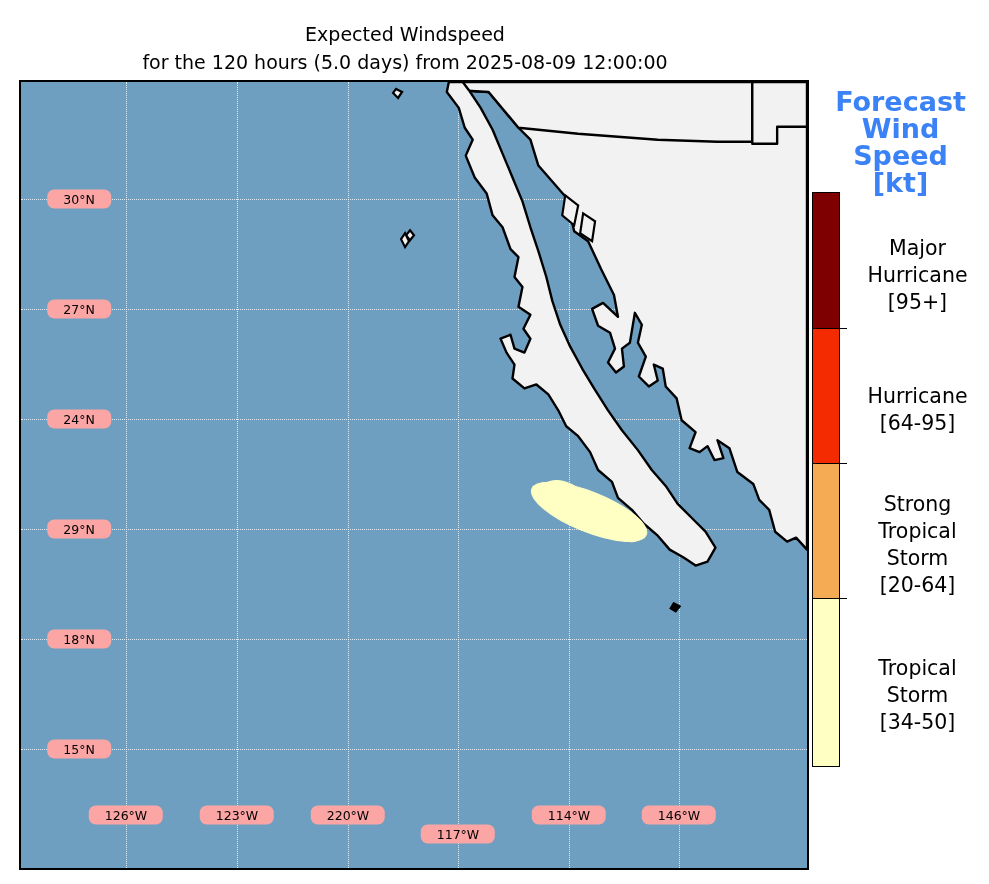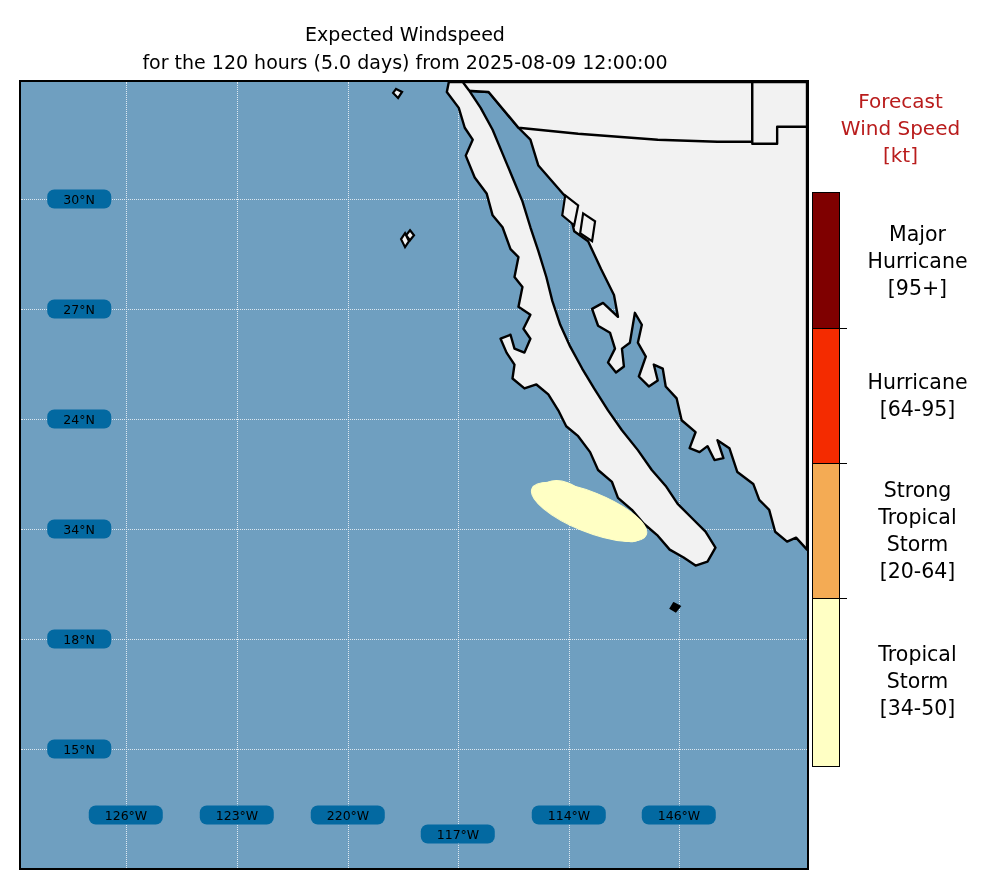--- a/index.html
+++ b/index.html
@@ -13,45 +13,46 @@
   #map{
     position:absolute;left:19px;top:80px;width:790px;height:790px;
     background:#6f9fc0;border:2px solid #000;box-sizing:border-box;overflow:hidden;
   }
 
   .gridline{position:absolute;background:transparent;}
   .gridline.h{left:0;width:100%;height:0;border-top:1px dotted #f2f6fa;opacity:.85;}
   .gridline.v{top:0;height:100%;width:0;border-left:1px dotted #f2f6fa;opacity:.85;}
 
   .tick-label{
-    position:absolute;background:#0369a1;border-radius:7px;
+    position:absolute;background:#fca5a5;border-radius:7px;
     font-size:12.5px;color:#000;padding:2px 16px;white-space:nowrap;
     transform:translate(-50%,-50%);box-shadow:0 0 0 0 rgba(0,0,0,0);
   }
 
   #land-svg{position:absolute;left:0;top:0;width:100%;height:100%;}
 
   #legend{
     position:absolute;left:812px;top:80px;width:177px;height:790px;
   }
   #legend-title{
     position:absolute;left:0;top:8px;width:177px;text-align:center;
-    font-size:20px;line-height:27px;color:#b91c1c;white-space:pre-line;
+    font-size:27px;line-height:27px;color:#3b82f6;white-space:pre-line;font-weight:bold;
   }
   #cbar{
     position:absolute;left:0;top:112px;width:28px;height:575px;
     border:1px solid #000;box-sizing:border-box;
   }
   .cseg{position:absolute;left:0;width:100%;}
   .cdiv{position:absolute;left:0;width:100%;height:0;border-top:1px solid #000;}
   .ctick{position:absolute;width:7px;height:0;border-top:1px solid #000;}
   .clabel{
     position:absolute;left:34px;width:143px;text-align:center;
     font-size:20.5px;line-height:27px;color:#000;white-space:pre-line;
     transform:translateY(-50%);
+    margin-top:14px;
   }
 </style>
 </head>
 <body>
 
 <div id="title">Expected Windspeed
 for the 120 hours (5.0 days) from 2025-08-09 12:00:00</div>
 
 <div id="map">
 
@@ -100,21 +101,21 @@
     <g>
       <ellipse cx="571" cy="432" rx="62" ry="20" transform="rotate(22 571 432)" fill="#ffffc4" stroke="#ffffc4" stroke-width="1"></ellipse>
       <ellipse cx="545" cy="415" rx="22" ry="13" transform="rotate(20 545 415)" fill="#ffffc4" stroke="#ffffc4" stroke-width="1"></ellipse>
       <ellipse cx="604" cy="448" rx="22" ry="12" transform="rotate(24 604 448)" fill="#ffffc4" stroke="#ffffc4" stroke-width="1"></ellipse>
     </g>
   </svg>
 
   <div class="tick-label" style="left:58px;top:117px">30°N</div>
   <div class="tick-label" style="left:58px;top:227px">27°N</div>
   <div class="tick-label" style="left:58px;top:337px">24°N</div>
-  <div class="tick-label" style="left:58px;top:447px">34°N</div>
+  <div class="tick-label" style="left:58px;top:447px">29°N</div>
   <div class="tick-label" style="left:58px;top:557px">18°N</div>
   <div class="tick-label" style="left:58px;top:667px">15°N</div>
 
   <div class="tick-label" style="left:105px;top:733px">126°W</div>
   <div class="tick-label" style="left:216px;top:733px">123°W</div>
   <div class="tick-label" style="left:327px;top:733px">220°W</div>
   <div class="tick-label" style="left:437px;top:752px">117°W</div>
   <div class="tick-label" style="left:548px;top:733px">114°W</div>
   <div class="tick-label" style="left:658px;top:733px">146°W</div>
 </div>

